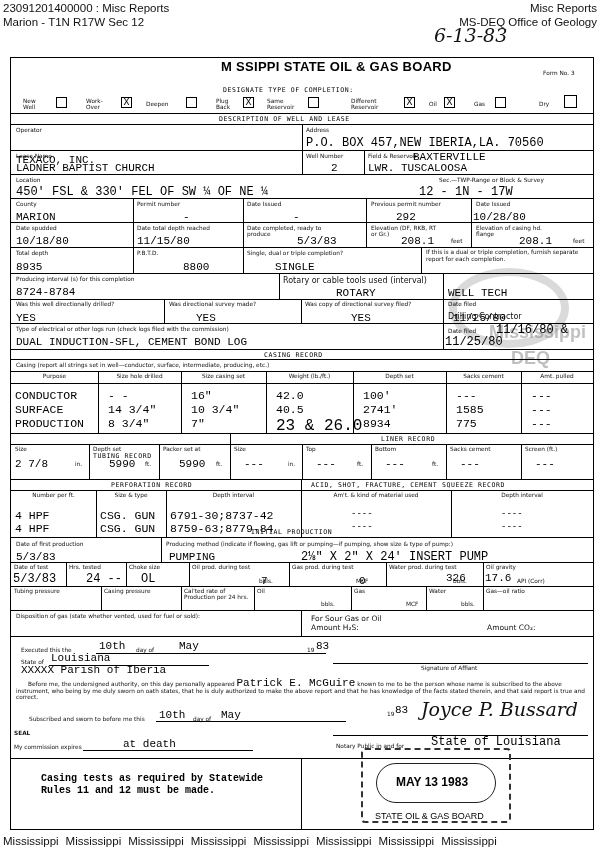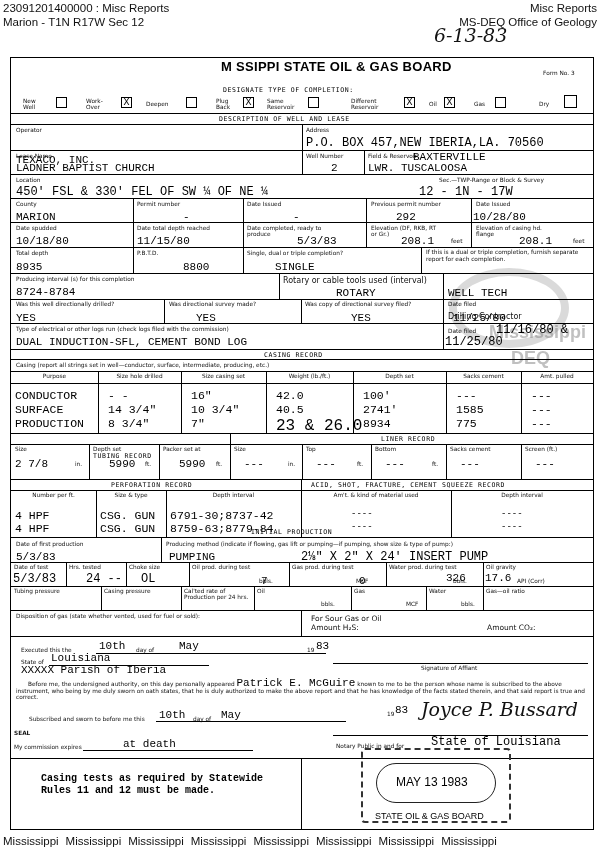--- a/index.html
+++ b/index.html
@@ -374,17 +374,17 @@
   <div class="lbl" style="left:325px; top:685px;">Notary Public in and for</div>
   <div class="val" style="left:420px; top:677px; font-size:12px;">State of Louisiana</div>
 
   <div class="hl" style="left:0; top:700px; width:582px;"></div>
   <div class="vl" style="left:290px; top:700px; height:71px;"></div>
 
   <div class="rules" style="left:30px; top:715px; width:240px;">Casing tests as required by Statewide Rules 11 and 12 must be made.</div>
 
   <div class="stamp" style="left:350px; top:690px; width:150px; height:75px;"></div>
   <div class="oval" style="left:365px; top:705px; width:120px; height:40px;"></div>
-  <div style="left:385px; top:717px; font-family:'Liberation Sans',sans-serif; font-weight:normal; font-size:12px; white-space:nowrap;">MAY 13 1983</div>
+  <div style="left:385px; top:717px; font-family:'Liberation Sans',sans-serif; font-weight:bold; font-size:12px; white-space:nowrap;">MAY 13 1983</div>
   <div style="left:364px; top:753px; font-family:'Liberation Sans',sans-serif; font-size:9px; white-space:nowrap;">STATE OIL &amp; GAS BOARD</div>
 </div>
 
 <div class="footer" id="footer"><span style="margin-right: 7px;">Mississippi</span><span style="margin-right: 7px;">Mississippi</span><span style="margin-right: 7px;">Mississippi</span><span style="margin-right: 7px;">Mississippi</span><span style="margin-right: 7px;">Mississippi</span><span style="margin-right: 7px;">Mississippi</span><span style="margin-right: 7px;">Mississippi</span><span style="margin-right: 7px;">Mississippi</span></div>
 
 </body></html>

